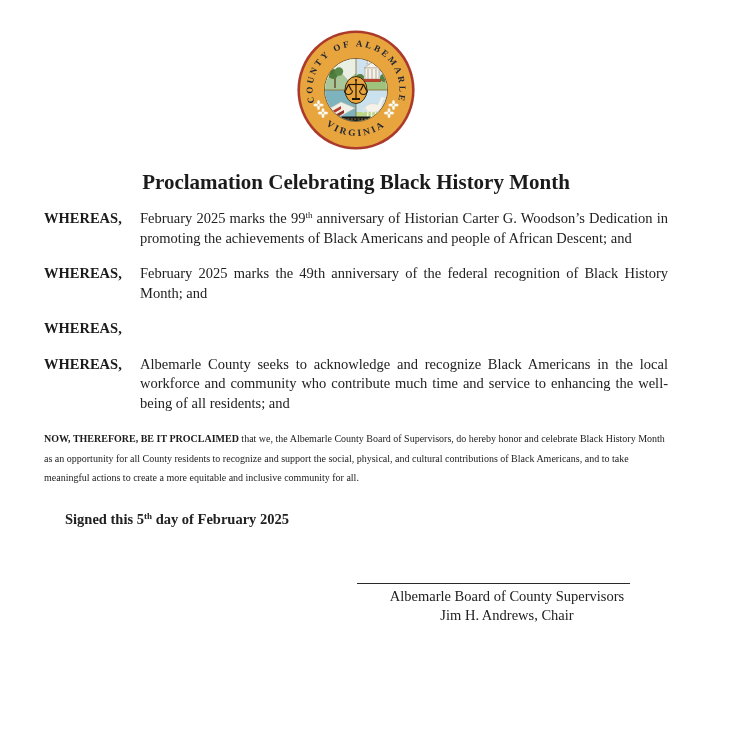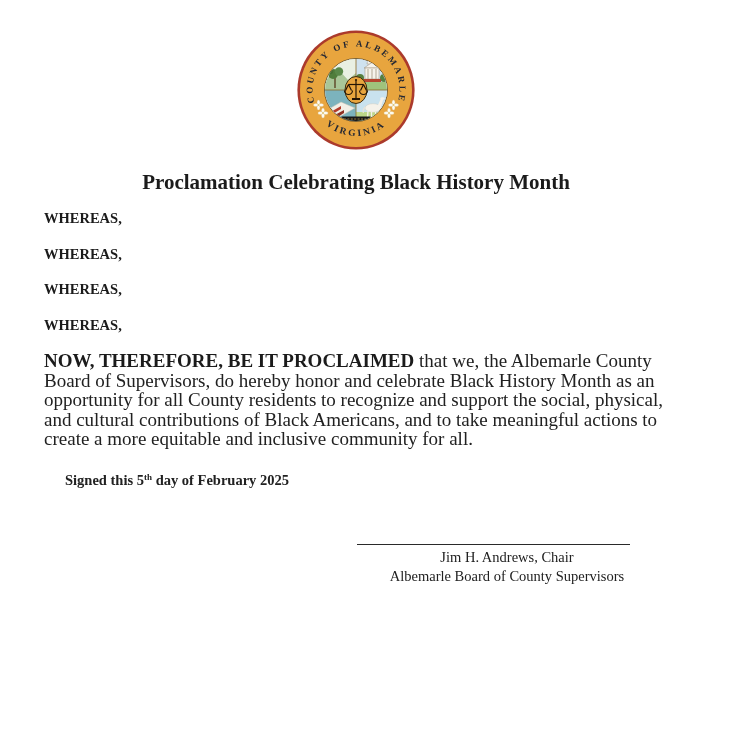--- a/index.html
+++ b/index.html
@@ -35,21 +35,21 @@
   }
   .clause-label {
     flex: 0 0 96px;
     font-weight: bold;
     color: #1b1b1b;
   }
   .clause-text { flex: 1 1 auto; text-align: justify; }
 
   .proclaim {
     margin: 0;
-    font-size: 19px;
+    font-size: 10px;
     line-height: 19.5px;
     text-align: left;
   }
   .proclaim-label { font-weight: bold; color: #1b1b1b; }
 
   sup.ord {
     font-size: 9px;
     line-height: 0;
     vertical-align: 5px;
   }
@@ -175,39 +175,42 @@
         </text>
       </svg>
     </div>
 
     <div class="title">Proclamation Celebrating Black History Month</div>
 
     <div class="clauses">
 
       <div class="clause">
         <div class="clause-label">WHEREAS,</div>
-      </div>
-
-      <div class="clause">
-        <div class="clause-label">WHEREAS,</div>
-      </div>
-
-      <div class="clause">
-        <div class="clause-label">WHEREAS,</div>
-      </div>
-
-      <div class="clause">
-        <div class="clause-label">WHEREAS,</div>
+        <div class="clause-text"><span>February 2025 marks the 99</span><sup class="ord">th</sup><span> anniversary of Historian Carter G. Woodson’s Dedication in promoting the achievements of Black Americans and people of African Descent; and</span></div>
+      </div>
+
+      <div class="clause">
+        <div class="clause-label">WHEREAS,</div>
+        <div class="clause-text"><span>February 2025 marks the 49th anniversary of the federal recognition of Black History Month; and</span><sup class="ord"></sup><span></span></div>
+      </div>
+
+      <div class="clause">
+        <div class="clause-label">WHEREAS,</div>
+      </div>
+
+      <div class="clause">
+        <div class="clause-label">WHEREAS,</div>
+        <div class="clause-text"><span>Albemarle County seeks to acknowledge and recognize Black Americans in the local workforce and community who contribute much time and service to enhancing the well-being of all residents; and</span><sup class="ord"></sup><span></span></div>
       </div>
     </div>
 
     <p class="proclaim"><span class="proclaim-label">NOW, THEREFORE, BE IT PROCLAIMED</span><span> that we, the Albemarle County Board of Supervisors, do hereby honor and celebrate Black History Month as an opportunity for all County residents to recognize and support the social, physical, and cultural contributions of Black Americans, and to take meaningful actions to create a more equitable and inclusive community for all.</span></p>
 
     <div class="signed"><span>Signed this 5</span><sup class="ord">th</sup><span> day of February 2025</span></div>
 
     <div class="signature-block">
       <div class="signature-rule"></div>
+      <div>Albemarle Board of County Supervisors</div>
       <div>Jim H. Andrews, Chair</div>
-      <div>Albemarle Board of County Supervisors</div>
     </div>
 
   </div>
 </div>
 
 </body></html>

